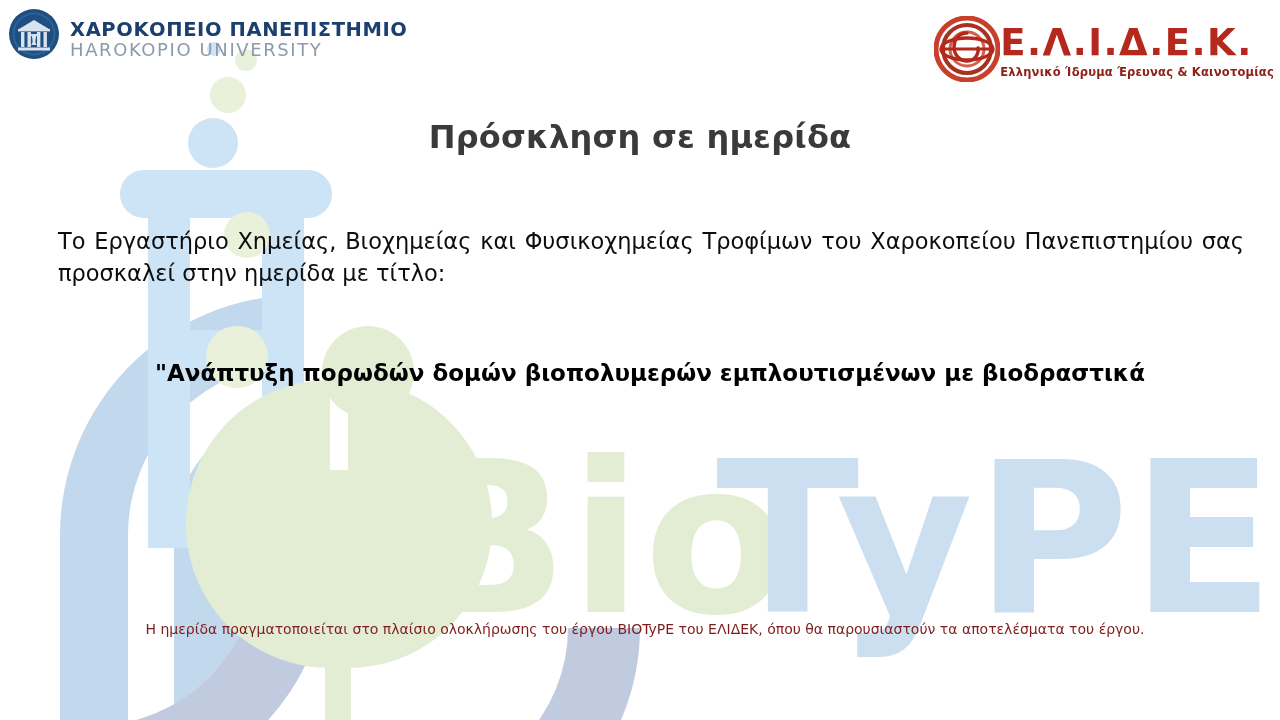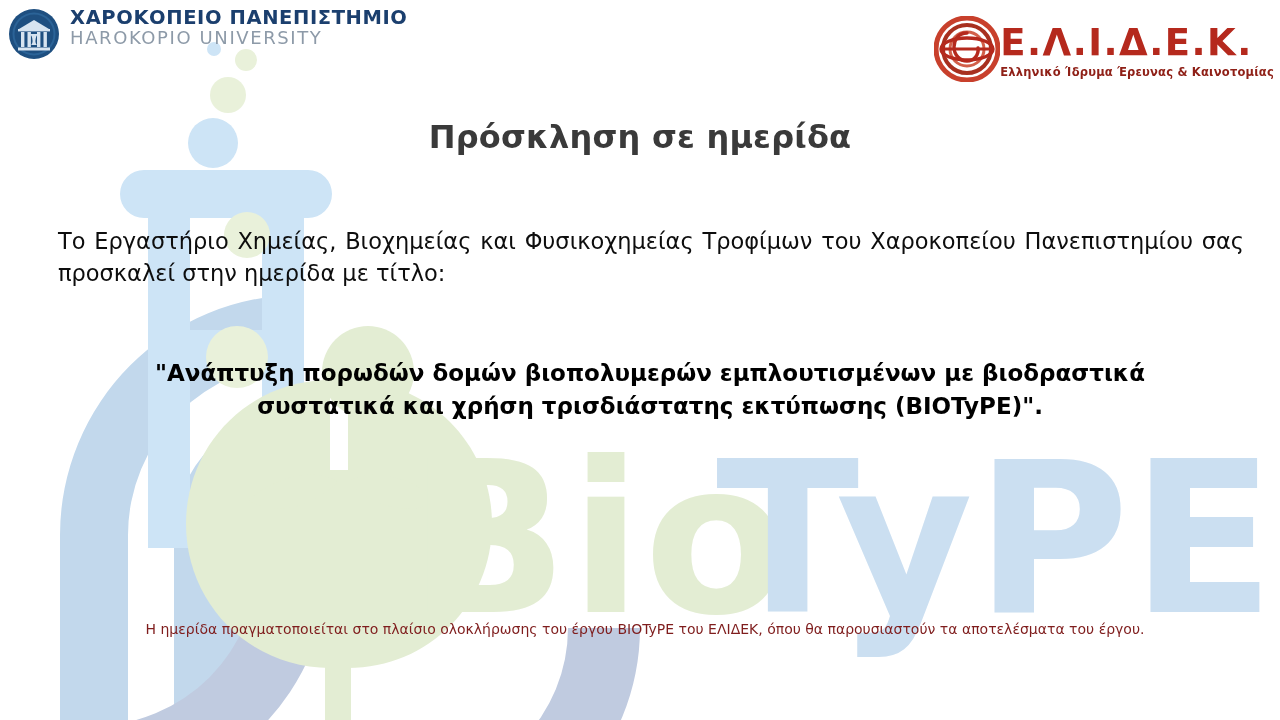--- a/index.html
+++ b/index.html
@@ -34,21 +34,21 @@
     width: 1280px;
     height: 95px;
     z-index: 3;
   }
 
   .hu-logo {
     position: absolute;
     left: 8px;
     top: 8px;
     display: flex;
-    align-items: flex-start;
+    align-items: flex-end;
     gap: 10px;
   }
   .hu-seal { width: 52px; height: 52px; flex: none; }
   .hu-words { line-height: 1.04; }
   .hu-gr {
     font-size: 19.5px;
     font-weight: bold;
     letter-spacing: 0.6px;
     color: #1b3f6e;
     white-space: nowrap;
@@ -279,19 +279,18 @@
 
   <div id="invite-title">Πρόσκληση σε ημερίδα</div>
 
   <div class="body-para" id="intro-para">
     <span>Το Εργαστήριο Χημείας, Βιοχημείας και Φυσικοχημείας Τροφίμων του Χαροκοπείου Πανεπιστημίου σας προσκαλεί στην ημερίδα με τίτλο:</span>
   </div>
 
   <div id="event-title">
     <span>"Ανάπτυξη πορωδών δομών βιοπολυμερών εμπλουτισμένων με βιοδραστικά</span>
     <br>
-    <span>συστατικά και χρήση τρισδιάστατης εκτύπωσης (BIOTyPE)".</span>
   </div>
 
 
   <div id="footer-note">Η ημερίδα πραγματοποιείται στο πλαίσιο ολοκλήρωσης του έργου BIOTyPE του ΕΛΙΔΕΚ, όπου θα παρουσιαστούν τα αποτελέσματα του έργου.</div>
 
 </div>
 
 </body></html>

